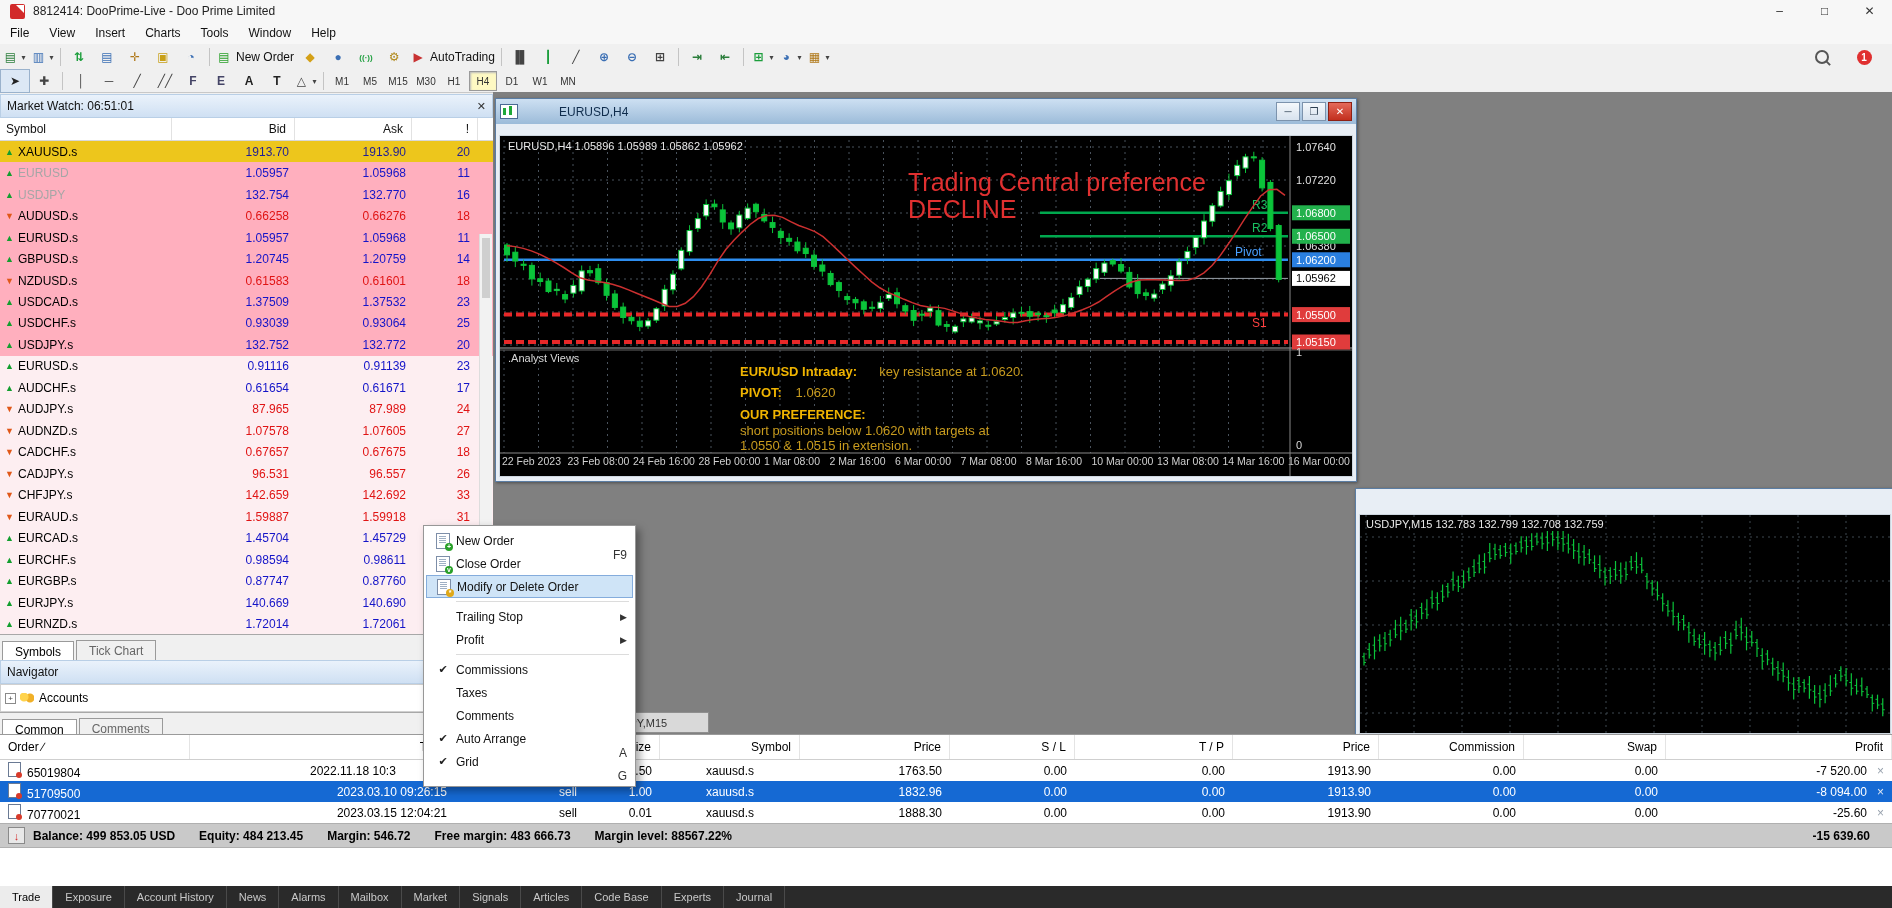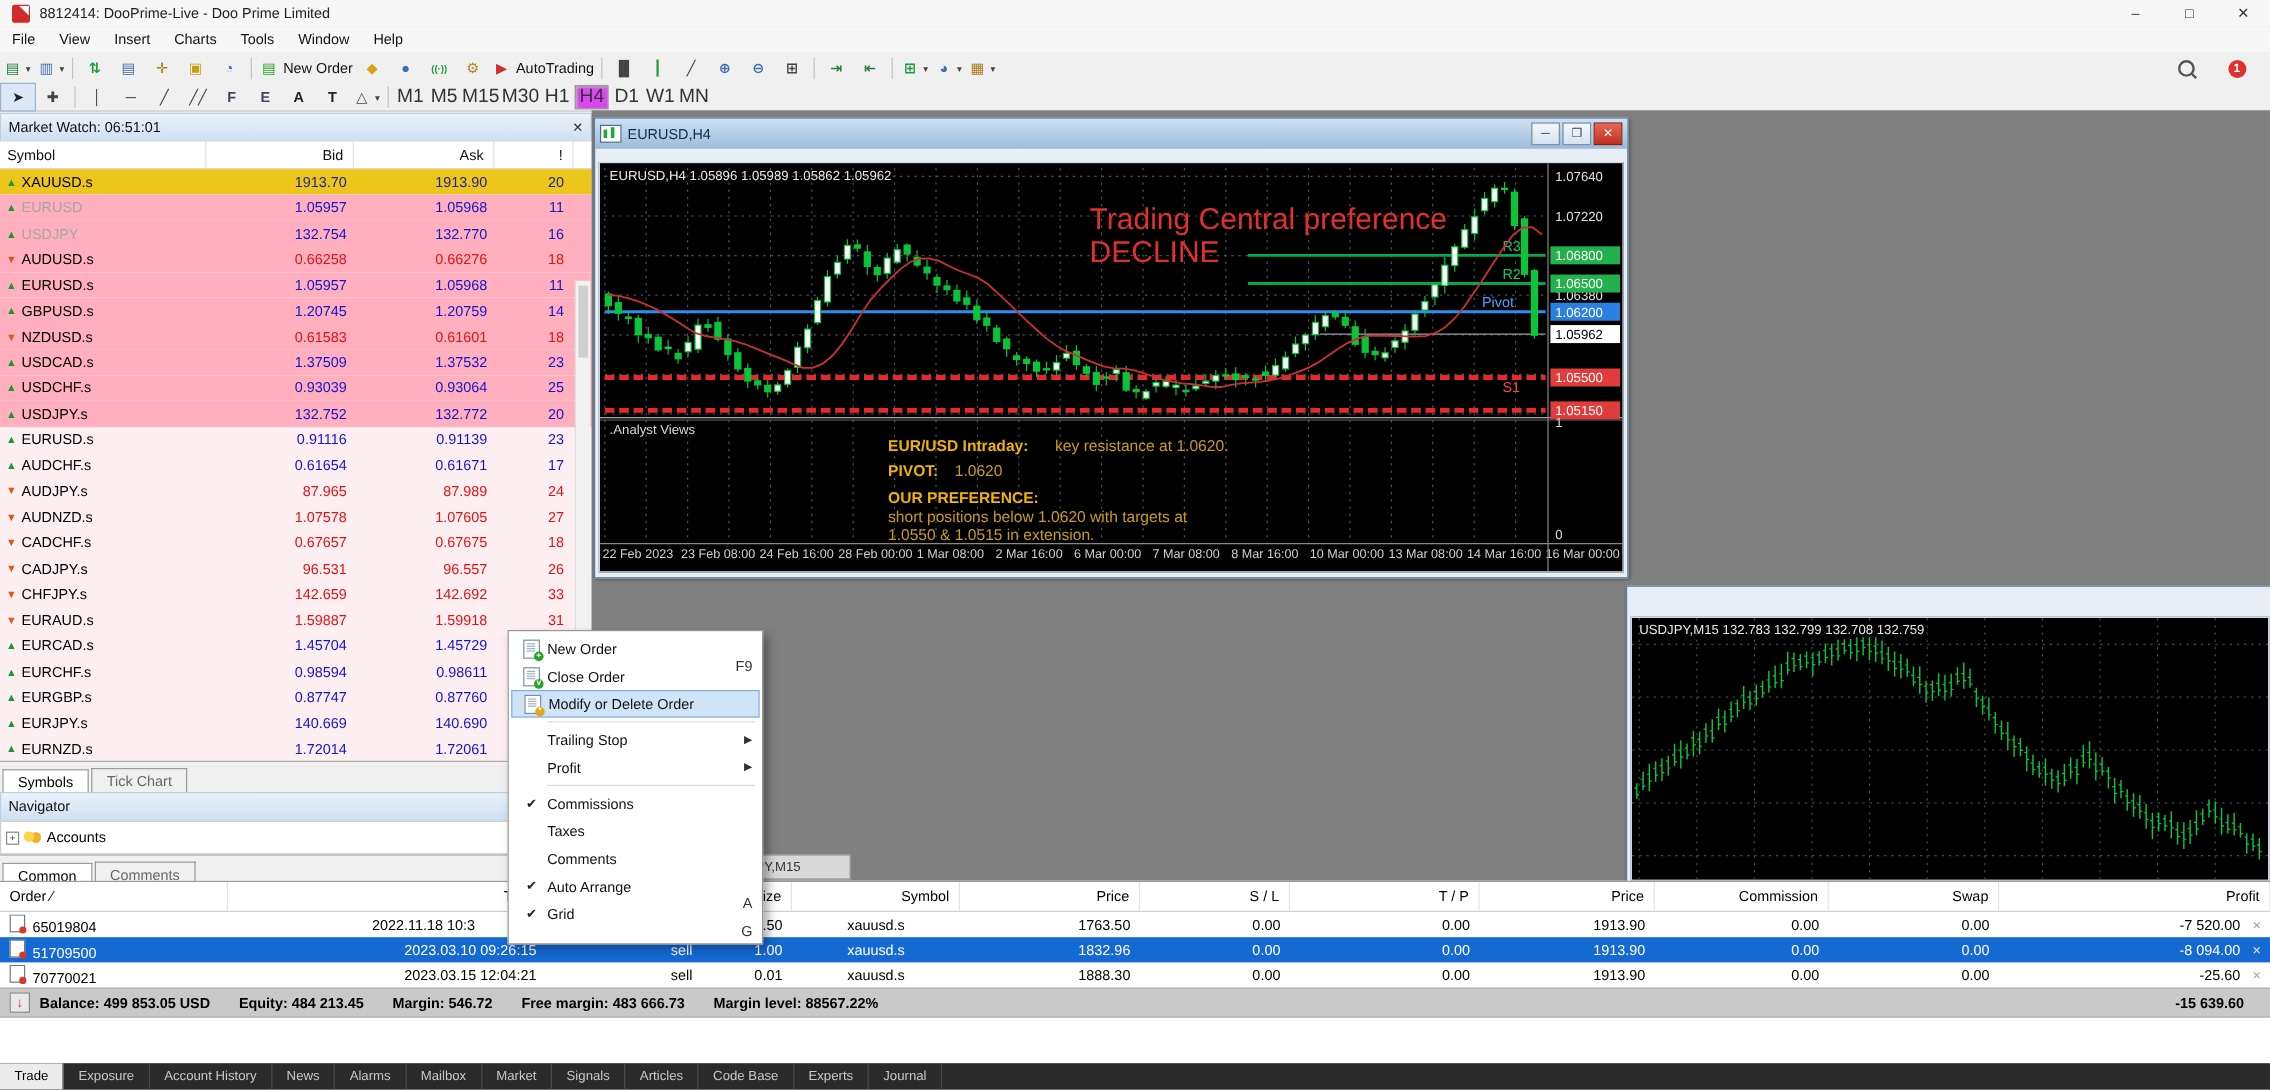--- a/index.html
+++ b/index.html
@@ -15,22 +15,22 @@
   #menubar{left:0;top:22px;width:1892px;height:22px;background:#f7f7f7;display:flex;align-items:center;border-bottom:1px solid #e8e8e8;}
   .menu-item{padding:3px 10px;color:#111;}
   #toolbar1{left:0;top:44px;width:1892px;height:26px;background:#f0f0f0;display:flex;align-items:center;border-bottom:1px solid #dcdcdc;}
   #toolbar2{left:0;top:70px;width:1892px;height:22px;background:#f0f0f0;display:flex;align-items:center;border-bottom:1px solid #c8c8c8;}
   .tsep{width:1px;height:18px;background:#c4c4c4;margin:0 4px;}
   .tbtn{height:22px;min-width:24px;display:flex;align-items:center;justify-content:center;padding:0 2px;position:relative;}
   .tbtn.pressed{border:1px solid #9ab2cc;background:#dce8f5;}
   .tbtn .lbl{margin-left:4px;color:#111;}
   .caret{font-size:8px;color:#444;margin-left:3px;}
   .tico{width:16px;height:15px;display:inline-flex;align-items:center;justify-content:center;font-size:12px;font-weight:bold;position:relative;}
-  .tf-btn{min-width:26px;height:18px;display:flex;align-items:center;justify-content:center;color:#333;font-size:16px;margin:0 1px;text-align:right;}
-  .tf-btn.active{border:1px solid #9a9a9a;background:#d946ef;box-shadow:inset 1px 1px 2px #bbb;}
+  .tf-btn{min-width:26px;height:18px;display:flex;align-items:center;justify-content:center;color:#333;font-size:10px;margin:0 1px;text-align:right;}
+  .tf-btn.active{border:1px solid #9a9a9a;background:#fef9c3;box-shadow:inset 1px 1px 2px #bbb;}
   .search-glass{width:10px;height:10px;border:2px solid #555;border-radius:50%;position:relative;}
   .search-glass:after{content:"";position:absolute;width:6px;height:2px;background:#555;transform:rotate(45deg);left:8px;top:10px;}
   .notif{width:15px;height:15px;border-radius:50%;background:#e03030;color:#fff;font-size:10px;display:flex;align-items:center;justify-content:center;font-weight:bold;}
   
   #mw{left:0;top:94px;width:493px;height:540px;background:#fff;border-right:1px solid #b0b0b0;}
   .panel-cap{height:22px;background:linear-gradient(#eaf2fb,#cfe0f3);border:1px solid #b9cfe6;display:flex;align-items:center;padding:0 6px;color:#111;}
   .panel-cap .x{margin-left:auto;color:#333;font-weight:bold;font-size:11px;}
   #mw-header{height:22px;display:flex;border-bottom:1px solid #d8d8d8;background:#fff;color:#111;}
   .mwh{display:flex;align-items:center;border-right:1px solid #e2e2e2;}
   #mw-rows{position:relative;}
@@ -54,21 +54,21 @@
   .tab.active{background:#fff;color:#000;position:relative;top:1px;}
   
   #nav-panel{left:0;top:660px;width:493px;height:74px;}
   #nav-body{height:26px;background:#fff;border:1px solid #d0d0d0;display:flex;align-items:center;padding-left:4px;}
   .expander{width:9px;height:9px;border:1px solid #8a8a8a;display:inline-flex;align-items:center;justify-content:center;font-size:8px;color:#444;margin-right:4px;background:#fff;}
   .accounts-ico{width:14px;height:11px;background:radial-gradient(circle at 4px 4px,#ffd34d 4px,transparent 5px),radial-gradient(circle at 10px 5px,#f0b028 4px,transparent 5px);margin-right:5px;}
   
   #mdi{left:493px;top:92px;width:1399px;height:642px;background:#808080;}
   .chart-win{position:absolute;border:1px solid #5b7da3;background:#e8eef5;box-shadow:1px 1px 3px rgba(0,0,0,.4);}
   .cw-title{height:25px;display:flex;align-items:center;padding:0 4px;}
-  .cw-title.active{background:linear-gradient(#cde0f2,#9cbbd9);color:#0f2c4c;}
+  .cw-title.active{background:linear-gradient(#cde0f2,#9cbbd9);color:#0f2c4c;gap:36px;}
   .cw-title.inactive{background:linear-gradient(#dde3ea,#bcc7d3);color:#5d6c7d;}
   .cw-ico{width:16px;height:13px;background:#fff;border:1px solid #4a6a94;margin-right:5px;position:relative;}
   .cw-ico:before{content:"";position:absolute;left:2px;top:3px;width:3px;height:7px;background:#1fa838;}
   .cw-ico:after{content:"";position:absolute;left:8px;top:1px;width:3px;height:9px;background:#1fa838;}
   .cw-btns{margin-left:auto;display:flex;gap:2px;}
   .cwb{width:22px;height:17px;border:1px solid #7c93ad;background:linear-gradient(#f4f8fc,#d7e2ee);display:flex;align-items:center;justify-content:center;font-size:10px;color:#2c3e50;}
   .cwb.close{background:linear-gradient(#e46a5a,#c22f1e);border-color:#8d2014;color:#fff;font-weight:bold;}
   .cw-client{position:absolute;background:#000;border:1px solid #cdd6df;}
   svg text{font-family:"Liberation Sans","DejaVu Sans",sans-serif;}
   #mdi-tabbar{position:absolute;left:0px;top:620px;width:862px;height:20px;}

